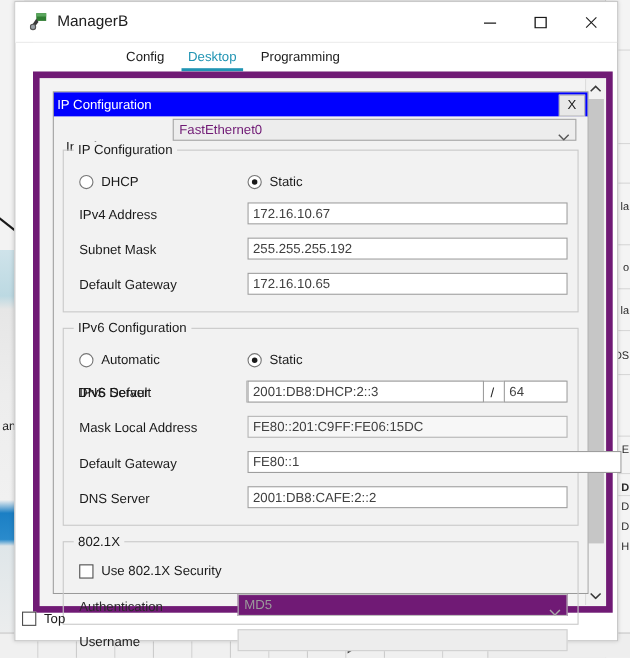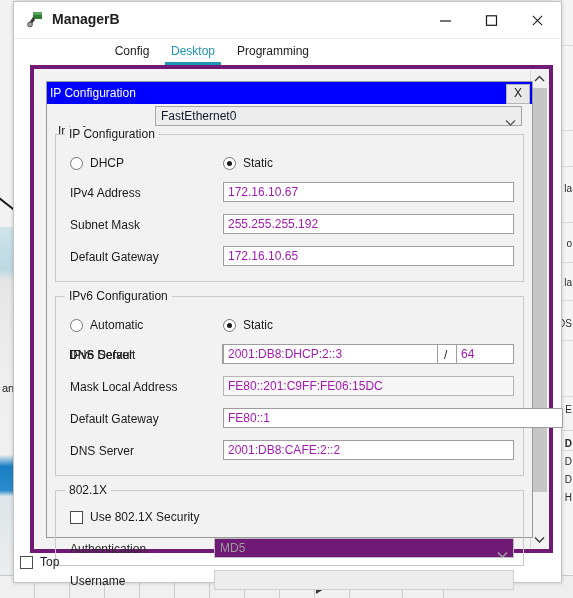--- a/index.html
+++ b/index.html
@@ -119,21 +119,20 @@
     width: 547px; height: 580px;
     background: #ffffff;
     border: 1px solid #c4c4c4;
     box-shadow: 0 0 4px rgba(0,0,0,.18);
   }
   .titlebar {
     position: relative;
     height: 36px;
     background: #ffffff;
     border-bottom: 1px solid #eaeaea;
-    font-weight: bold;
   }
   .title-icon {
     position: absolute;
     left: 13px; top: 9px;
     width: 18px; height: 18px;
   }
   .title-text {
     position: absolute;
     left: 38px; top: 9px;
     font-size: 14px;
@@ -180,21 +179,21 @@
   .tab-config { left: 76px; width: 52px; }
   .tab-desktop { left: 132px; width: 62px; }
   .tab-programming { left: 198px; width: 90px; }
 
   
   .panel-host {
     position: absolute;
     left: 16px; top: 63px;
     width: 515px; height: 480px;
     background: #f3f3f3;
-    border: 4px solid #701a75;
+    border: 6px solid #701a75;
   }
 
   
   .scrollbar {
     position: absolute;
     right: 1px; top: 1px;
     width: 17px; height: 478px;
     background: #f1f1f1;
     border-left: 1px solid #d6d6d6;
   }
@@ -262,21 +261,21 @@
     color: #1a1a1a;
     white-space: nowrap;
   }
   .combo {
     position: absolute;
     background: #ededed;
     border: 1px solid #a6a6a6;
     height: 20px;
     line-height: 19px;
     font-size: 12px;
-    color: #0f172a;
+    color: #701a75;
     padding-left: 5px;
     box-sizing: border-box;
     cursor: default;
   }
   .combo.disabled { color: #9b9b9b; background: #701a75; border-color: #bdbdbd; }
   .combo-caret {
     position: absolute;
     right: 5px; top: 6px;
   }
 
@@ -345,21 +344,21 @@
   }
 
   
   .tinput {
     position: absolute;
     height: 20px;
     line-height: 18px;
     background: #ffffff;
     border: 1px solid #9e9e9e;
     font-size: 12px;
-    color: #a21caf;
+    color: #404040;
     padding: 0 0 0 4px;
     box-sizing: border-box;
     font-family: "Liberation Sans", sans-serif;
     white-space: nowrap;
     overflow: hidden;
   }
   .tinput.readonly { background: #f7f7f7; border-color: #b4b4b4; }
   .tinput.disabled { background: #ededed; border-color: #cfcfcf; color: #9b9b9b; }
   .slash {
     position: absolute;

